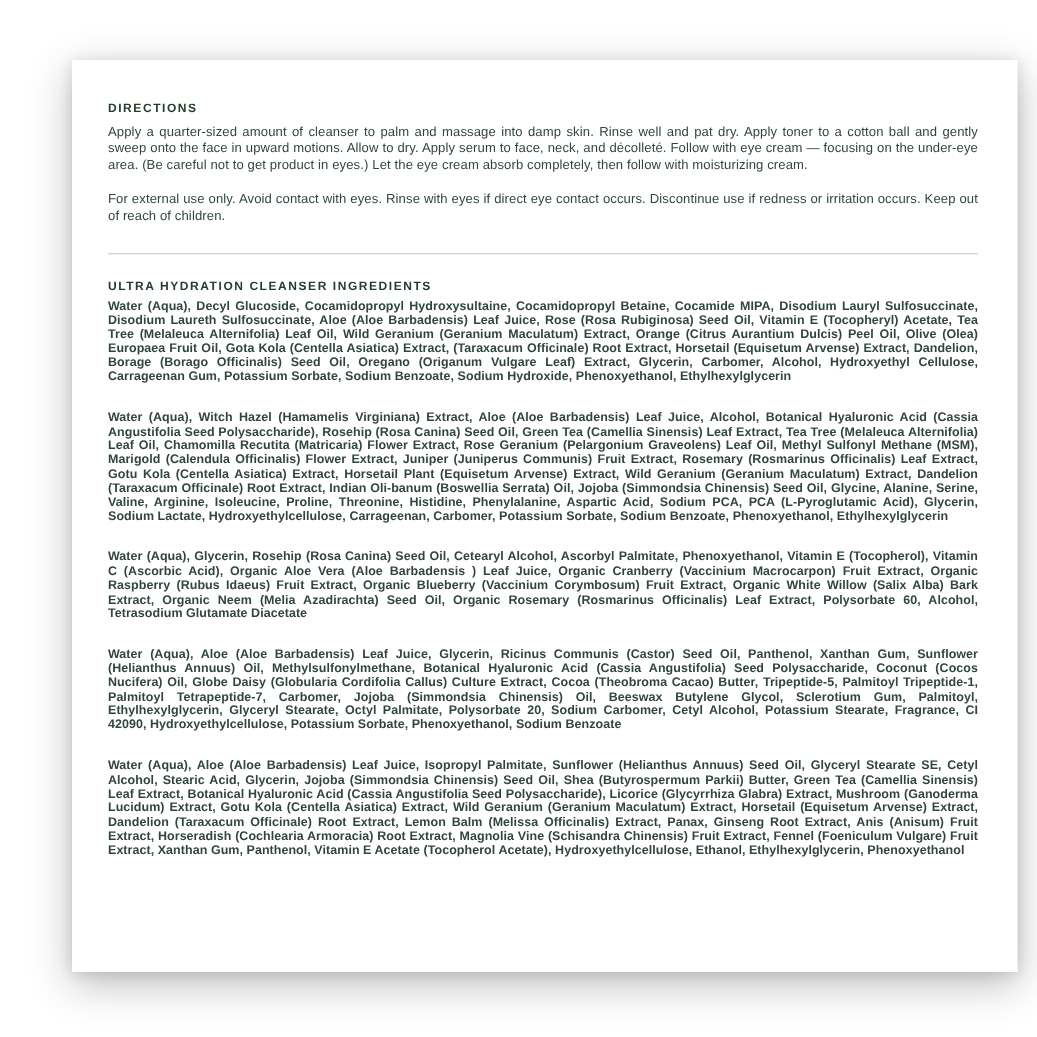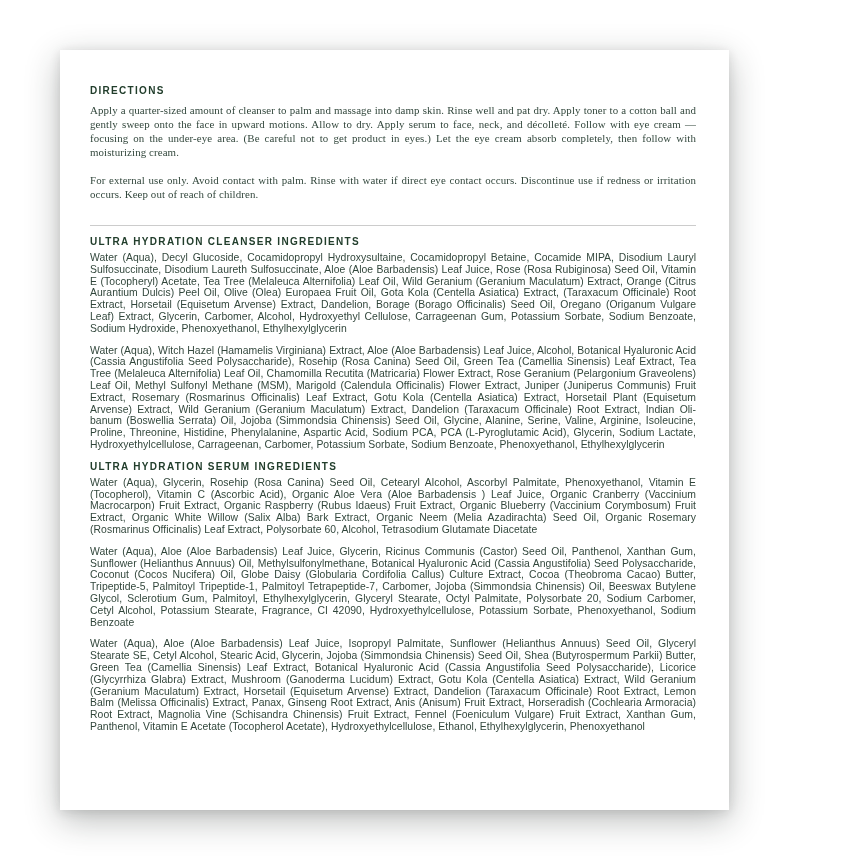--- a/index.html
+++ b/index.html
@@ -14,86 +14,85 @@
   body{
     width:864px;height:864px;
     background:var(--page-bg);
     font-family:"Liberation Sans",sans-serif;
     position:relative;
     overflow:hidden;
   }
   .card{
     position:absolute;
     left:60px;top:50px;
-    width:669px;min-height:760px;
+    width:788px;min-height:760px;
     background:var(--card-bg);
     box-shadow:0 10px 32px rgba(30,35,32,0.30), 0 2px 10px rgba(30,35,32,0.12);
     padding:35px 33px 30px 30px;
   }
   .section-heading{
     margin:0;
     font-size:10px;
     font-weight:bold;
     letter-spacing:1.3px;
     color:var(--heading-color);
     text-transform:uppercase;
   }
   .directions-block p{
     margin:7px 0 0 0;
     font-size:10.9px;
     line-height:14px;
     color:var(--body-color);
     text-align:justify;
     letter-spacing:0.1px;
-    font-family:Liberation Serif, serif;
   }
   .directions-block p.warning{
     margin-top:14px;
   }
   hr.divider{
     border:none;
     border-top:1px solid var(--divider-color);
     margin:24px 0 0 0;
   }
   .ingredient-section{
-    margin-top:10px;
+    margin-top:22px;
   }
   .ingredient-section p{
     margin:5px 0 0 0;
     font-size:10.4px;
     line-height:11.8px;
     color:var(--body-color);
     text-align:justify;
     letter-spacing:0.05px;
+    font-weight:bold;
   }
 </style>
 </head>
 <body>
 
 <div class="card">
 
   <section class="directions-block">
     <h2 class="section-heading">DIRECTIONS</h2>
     <p>Apply a quarter-sized amount of cleanser to palm and massage into damp skin. Rinse well and pat dry. Apply toner to a cotton ball and gently sweep onto the face in upward motions. Allow to dry. Apply serum to face, neck, and décolleté. Follow with eye cream — focusing on the under-eye area. (Be careful not to get product in eyes.) Let the eye cream absorb completely, then follow with moisturizing cream.</p>
-    <p class="warning">For external use only. Avoid contact with palm. Rinse with water if direct eye contact occurs. Discontinue use if redness or irritation occurs. Keep out of reach of children.</p>
+    <p class="warning">For external use only. Avoid contact with eyes. Rinse with eyes if direct eye contact occurs. Discontinue use if redness or irritation occurs. Keep out of reach of children.</p>
   </section>
 
   <hr class="divider">
 
   <section class="ingredient-section">
     <h2 class="section-heading">ULTRA HYDRATION CLEANSER INGREDIENTS</h2>
     <p>Water (Aqua), Decyl Glucoside, Cocamidopropyl Hydroxysultaine, Cocamidopropyl Betaine, Cocamide MIPA, Disodium Lauryl Sulfosuccinate, Disodium Laureth Sulfosuccinate, Aloe (Aloe Barbadensis) Leaf Juice, Rose (Rosa Rubiginosa) Seed Oil, Vitamin E (Tocopheryl) Acetate, Tea Tree (Melaleuca Alternifolia) Leaf Oil, Wild Geranium (Geranium Maculatum) Extract, Orange (Citrus Aurantium Dulcis) Peel Oil, Olive (Olea) Europaea Fruit Oil, Gota Kola (Centella Asiatica) Extract, (Taraxacum Officinale) Root Extract, Horsetail (Equisetum Arvense) Extract, Dandelion, Borage (Borago Officinalis) Seed Oil, Oregano (Origanum Vulgare Leaf) Extract, Glycerin, Carbomer, Alcohol, Hydroxyethyl Cellulose, Carrageenan Gum, Potassium Sorbate, Sodium Benzoate, Sodium Hydroxide, Phenoxyethanol, Ethylhexylglycerin</p>
   </section>
 
   <section class="ingredient-section">
     <p>Water (Aqua), Witch Hazel (Hamamelis Virginiana) Extract, Aloe (Aloe Barbadensis) Leaf Juice, Alcohol, Botanical Hyaluronic Acid (Cassia Angustifolia Seed Polysaccharide), Rosehip (Rosa Canina) Seed Oil, Green Tea (Camellia Sinensis) Leaf Extract, Tea Tree (Melaleuca Alternifolia) Leaf Oil, Chamomilla Recutita (Matricaria) Flower Extract, Rose Geranium (Pelargonium Graveolens) Leaf Oil, Methyl Sulfonyl Methane (MSM), Marigold (Calendula Officinalis) Flower Extract, Juniper (Juniperus Communis) Fruit Extract, Rosemary (Rosmarinus Officinalis) Leaf Extract, Gotu Kola (Centella Asiatica) Extract, Horsetail Plant (Equisetum Arvense) Extract, Wild Geranium (Geranium Maculatum) Extract, Dandelion (Taraxacum Officinale) Root Extract, Indian Oli-banum (Boswellia Serrata) Oil, Jojoba (Simmondsia Chinensis) Seed Oil, Glycine, Alanine, Serine, Valine, Arginine, Isoleucine, Proline, Threonine, Histidine, Phenylalanine, Aspartic Acid, Sodium PCA, PCA (L-Pyroglutamic Acid), Glycerin, Sodium Lactate, Hydroxyethylcellulose, Carrageenan, Carbomer, Potassium Sorbate, Sodium Benzoate, Phenoxyethanol, Ethylhexylglycerin</p>
   </section>
 
   <section class="ingredient-section">
-    <h2 class="section-heading">ULTRA HYDRATION SERUM INGREDIENTS</h2>
     <p>Water (Aqua), Glycerin, Rosehip (Rosa Canina) Seed Oil, Cetearyl Alcohol, Ascorbyl Palmitate, Phenoxyethanol, Vitamin E (Tocopherol), Vitamin C (Ascorbic Acid), Organic Aloe Vera (Aloe Barbadensis ) Leaf Juice, Organic Cranberry (Vaccinium Macrocarpon) Fruit Extract, Organic Raspberry (Rubus Idaeus) Fruit Extract, Organic Blueberry (Vaccinium Corymbosum) Fruit Extract, Organic White Willow (Salix Alba) Bark Extract, Organic Neem (Melia Azadirachta) Seed Oil, Organic Rosemary (Rosmarinus Officinalis) Leaf Extract, Polysorbate 60, Alcohol, Tetrasodium Glutamate Diacetate</p>
   </section>
 
   <section class="ingredient-section">
     <p>Water (Aqua), Aloe (Aloe Barbadensis) Leaf Juice, Glycerin, Ricinus Communis (Castor) Seed Oil, Panthenol, Xanthan Gum, Sunflower (Helianthus Annuus) Oil, Methylsulfonylmethane, Botanical Hyaluronic Acid (Cassia Angustifolia) Seed Polysaccharide, Coconut (Cocos Nucifera) Oil, Globe Daisy (Globularia Cordifolia Callus) Culture Extract, Cocoa (Theobroma Cacao) Butter, Tripeptide-5, Palmitoyl Tripeptide-1, Palmitoyl Tetrapeptide-7, Carbomer, Jojoba (Simmondsia Chinensis) Oil, Beeswax Butylene Glycol, Sclerotium Gum, Palmitoyl, Ethylhexylglycerin, Glyceryl Stearate, Octyl Palmitate, Polysorbate 20, Sodium Carbomer, Cetyl Alcohol, Potassium Stearate, Fragrance, CI 42090, Hydroxyethylcellulose, Potassium Sorbate, Phenoxyethanol, Sodium Benzoate</p>
   </section>
 
   <section class="ingredient-section">
     <p>Water (Aqua), Aloe (Aloe Barbadensis) Leaf Juice, Isopropyl Palmitate, Sunflower (Helianthus Annuus) Seed Oil, Glyceryl Stearate SE, Cetyl Alcohol, Stearic Acid, Glycerin, Jojoba (Simmondsia Chinensis) Seed Oil, Shea (Butyrospermum Parkii) Butter, Green Tea (Camellia Sinensis) Leaf Extract, Botanical Hyaluronic Acid (Cassia Angustifolia Seed Polysaccharide), Licorice (Glycyrrhiza Glabra) Extract, Mushroom (Ganoderma Lucidum) Extract, Gotu Kola (Centella Asiatica) Extract, Wild Geranium (Geranium Maculatum) Extract, Horsetail (Equisetum Arvense) Extract, Dandelion (Taraxacum Officinale) Root Extract, Lemon Balm (Melissa Officinalis) Extract, Panax, Ginseng Root Extract, Anis (Anisum) Fruit Extract, Horseradish (Cochlearia Armoracia) Root Extract, Magnolia Vine (Schisandra Chinensis) Fruit Extract, Fennel (Foeniculum Vulgare) Fruit Extract, Xanthan Gum, Panthenol, Vitamin E Acetate (Tocopherol Acetate), Hydroxyethylcellulose, Ethanol, Ethylhexylglycerin, Phenoxyethanol</p>
   </section>

